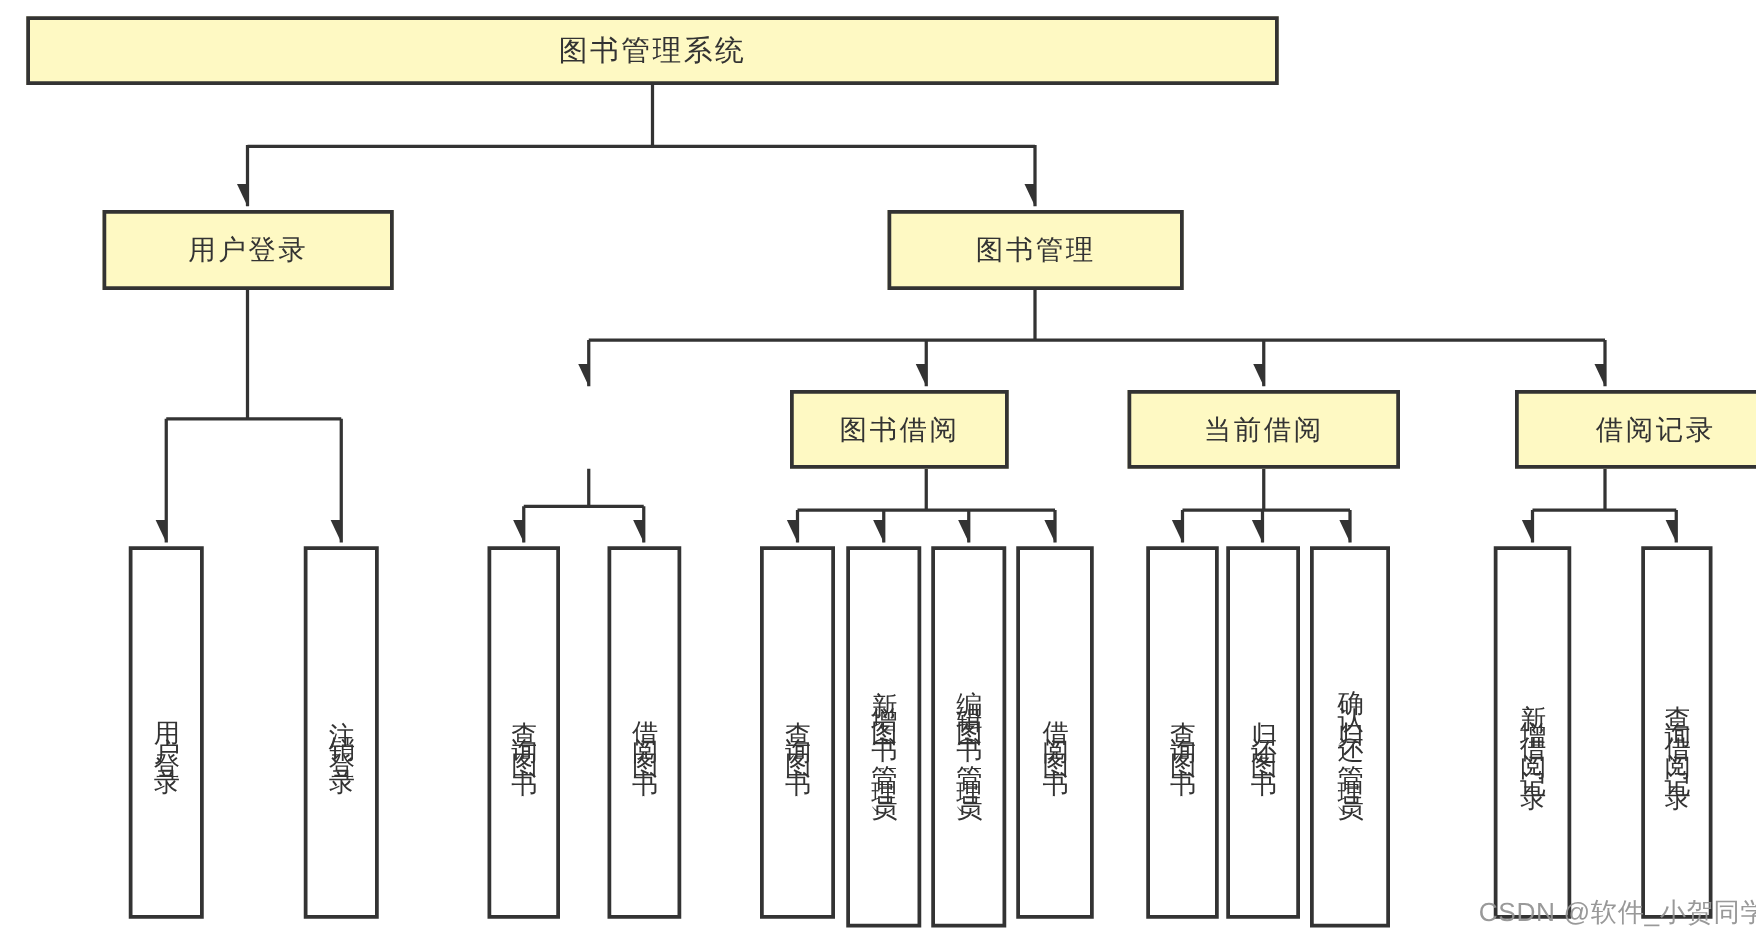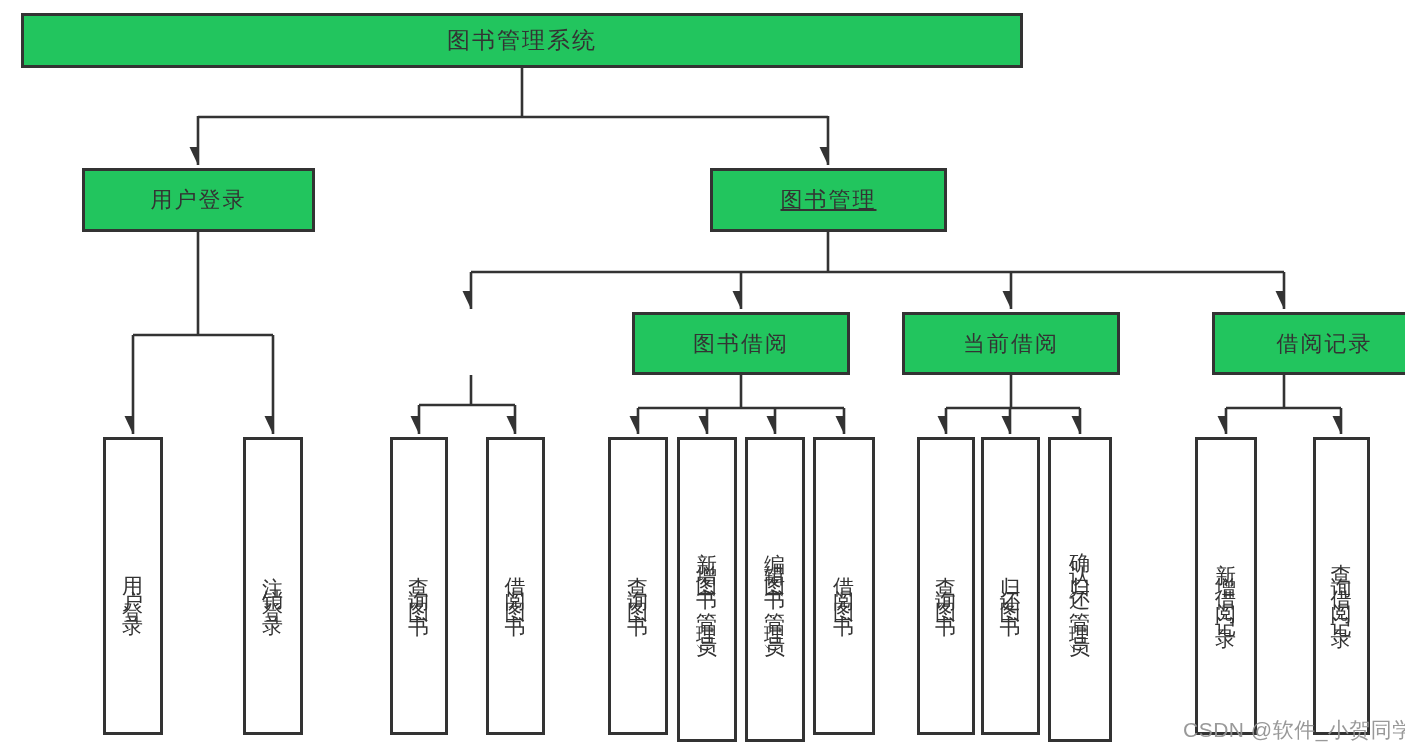--- a/index.html
+++ b/index.html
@@ -20,21 +20,21 @@
     position: absolute;
     left: 0;
     top: 0;
     width: 1405px;
     height: 747px;
   }
   .box {
     position: absolute;
     box-sizing: border-box;
     border: 3px solid #333333;
-    background: #22c55e;
+    background: #fef9c3;
     display: flex;
     align-items: center;
     justify-content: center;
   }
   .hlabel {
     font-size: 22px;
     letter-spacing: 2px;
     white-space: nowrap;
     color: #333333;
   }
@@ -128,25 +128,25 @@
     </g>
   </svg>
 
   <div class="box" style="left:21px; top:13px; width:1002px; height:55px;">
     <span class="hlabel root-label">图书管理系统</span>
   </div>
 
   <div class="box" style="left:82px; top:168px; width:233px; height:64px;">
     <span class="hlabel">用户登录</span>
   </div>
-  <div class="box" style="left:710px; top:168px; width:237px; height:64px;text-decoration:underline;">
+  <div class="box" style="left:710px; top:168px; width:237px; height:64px;">
     <span class="hlabel">图书管理</span>
   </div>
 
-  <div class="box" style="left:632px; top:312px; width:218px; height:63px;">
+  <div class="box" style="left:632px; top:312px; width:175px; height:63px;">
     <span class="hlabel">图书借阅</span>
   </div>
   <div class="box" style="left:902px; top:312px; width:218px; height:63px;font-family:Liberation Serif, serif;">
     <span class="hlabel">当前借阅</span>
   </div>
   <div class="box" style="left:1172px; top:312px; width:225px; height:63px;margin-left:40px;">
     <span class="hlabel">借阅记录</span>
   </div>
 
   <div class="vbox" style="left:103px; top:437px; width:60px; height:298px;">

